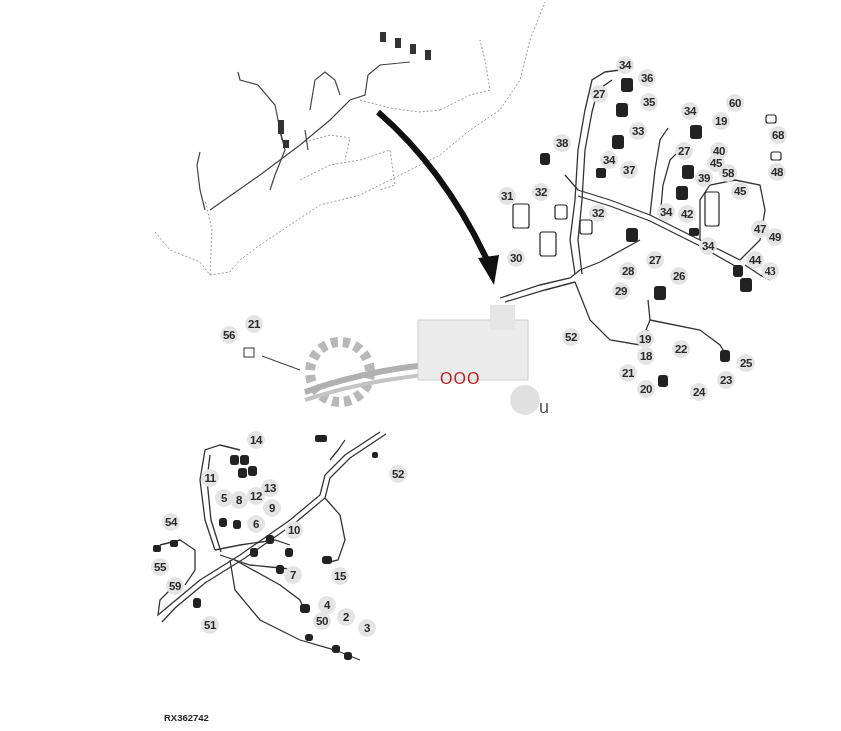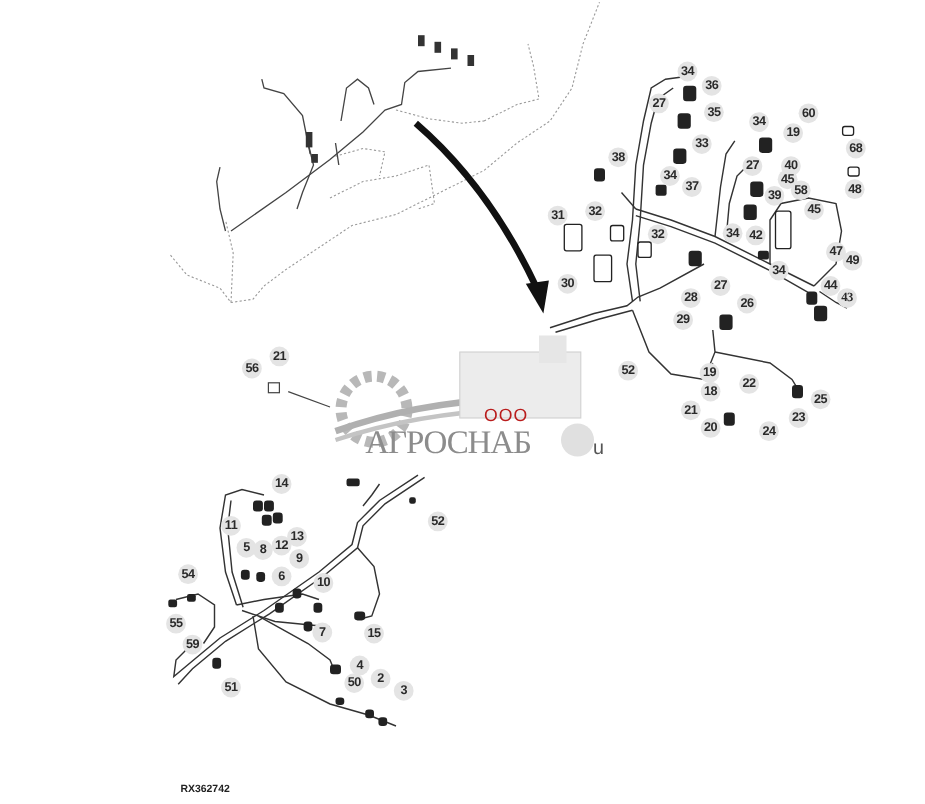--- a/index.html
+++ b/index.html
@@ -148,21 +148,20 @@
   <div class="wm">
     <svg width="260" height="130" viewBox="0 0 260 130">
       <circle cx="40" cy="72" r="30" fill="none" stroke="#b8b8b8" stroke-width="10" stroke-dasharray="7,5"></circle>
       <path d="M5 92 Q80 65 170 62" fill="none" stroke="#b0b0b0" stroke-width="6"></path>
       <path d="M5 100 Q80 75 170 72" fill="none" stroke="#c4c4c4" stroke-width="4"></path>
       <rect x="118" y="20" width="110" height="60" fill="#ececec" stroke="#d0d0d0"></rect>
       <rect x="190" y="5" width="25" height="25" fill="#e6e6e6"></rect>
       <circle cx="225" cy="100" r="15" fill="#e0e0e0"></circle>
     </svg>
     <span class="wm-ooo">ООО</span>
-    <span class="wm-name">АГРОСНАБ</span>
   </div>
   <span class="wm-u">u</span>
 
   <div id="callouts">
       <div class="callout" style="left: 625px; top: 65px;">34</div>
       <div class="callout" style="left: 647px; top: 78px;">36</div>
       <div class="callout" style="left: 599px; top: 94px;">27</div>
       <div class="callout" style="left: 649px; top: 102px;">35</div>
       <div class="callout" style="left: 690px; top: 111px;">34</div>
       <div class="callout" style="left: 735px; top: 103px;">60</div>

